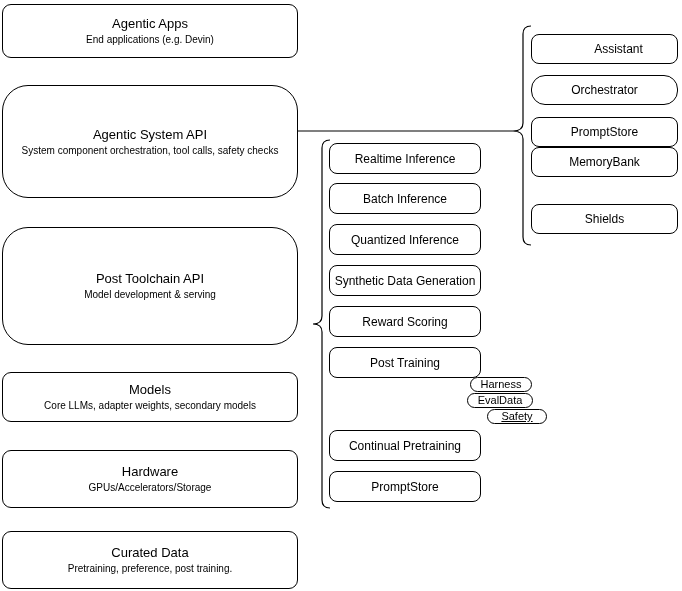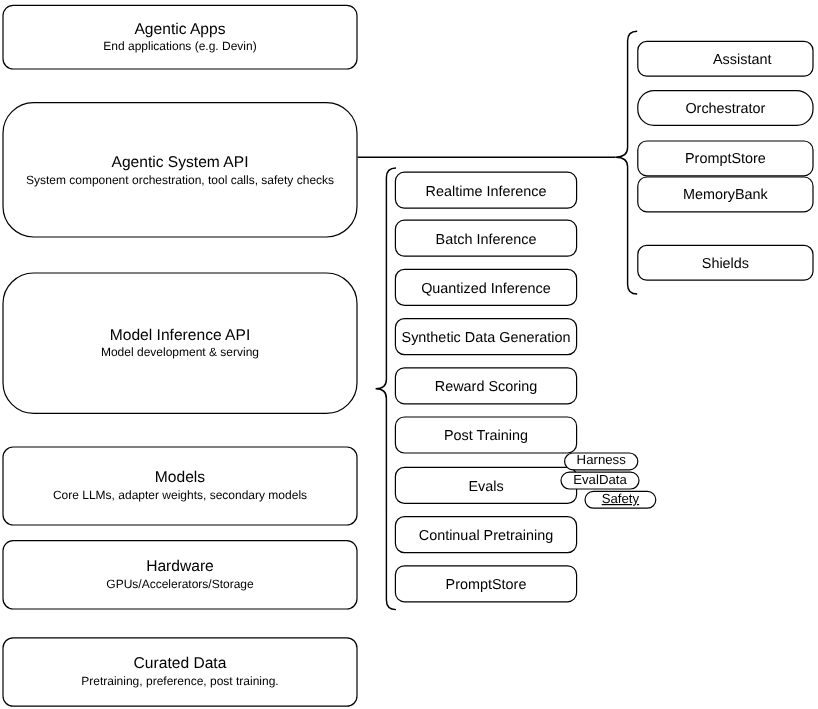--- a/index.html
+++ b/index.html
@@ -36,21 +36,21 @@
     width: 296px;
     flex-direction: column;
     gap: 3px;
     z-index: 1;
   }
   .layer .title { font-size: 13px; line-height: 15px; }
   .layer .subtitle { font-size: 10px; line-height: 12px; }
   .l0 { top: 4px;   height: 54px;  border-radius: 9px; }
   .l1 { top: 85px;  height: 113px; border-radius: 26px; }
   .l2 { top: 227px; height: 118px; border-radius: 26px; }
-  .l3 { top: 372px; height: 66px;  border-radius: 9px; }
+  .l3 { top: 372px; height: 50px;  border-radius: 9px; }
   .l4 { top: 450px; height: 58px;  border-radius: 9px; }
   .l5 { top: 531px; height: 58px;  border-radius: 9px; justify-content: center; }
 
   .node {
     left: 329px;
     width: 152px;
     height: 31px;
     border-radius: 8px;
     font-size: 12px;
     z-index: 2;
@@ -101,21 +101,21 @@
 
   <div class="box layer l0">
     <span class="title">Agentic Apps</span>
     <span class="subtitle">End applications (e.g. Devin)</span>
   </div>
   <div class="box layer l1">
     <span class="title">Agentic System API</span>
     <span class="subtitle">System component orchestration, tool calls, safety checks</span>
   </div>
   <div class="box layer l2">
-    <span class="title">Model Inference API</span>
+    <span class="title">Post Toolchain API</span>
     <span class="subtitle">Model development &amp; serving</span>
   </div>
   <div class="box layer l3">
     <span class="title">Models</span>
     <span class="subtitle">Core LLMs, adapter weights, secondary models</span>
   </div>
   <div class="box layer l4">
     <span class="title">Hardware</span>
     <span class="subtitle">GPUs/Accelerators/Storage</span>
   </div>
@@ -123,21 +123,20 @@
     <span class="title">Curated Data</span>
     <span class="subtitle">Pretraining, preference, post training.</span>
   </div>
 
   <div class="box node m0">Realtime Inference</div>
   <div class="box node m1">Batch Inference</div>
   <div class="box node m2">Quantized Inference</div>
   <div class="box node m3">Synthetic Data Generation</div>
   <div class="box node m4">Reward Scoring</div>
   <div class="box node m5">Post Training</div>
-  <div class="box node m6">Evals</div>
   <div class="box node m7">Continual Pretraining</div>
   <div class="box node m8">PromptStore</div>
 
   <div class="tag t0">Harness</div>
   <div class="tag t1">EvalData</div>
   <div class="tag t2">Safety</div>
 
   <div class="box sys r0">Assistant</div>
   <div class="box sys r1">Orchestrator</div>
   <div class="box sys r2">PromptStore</div>

